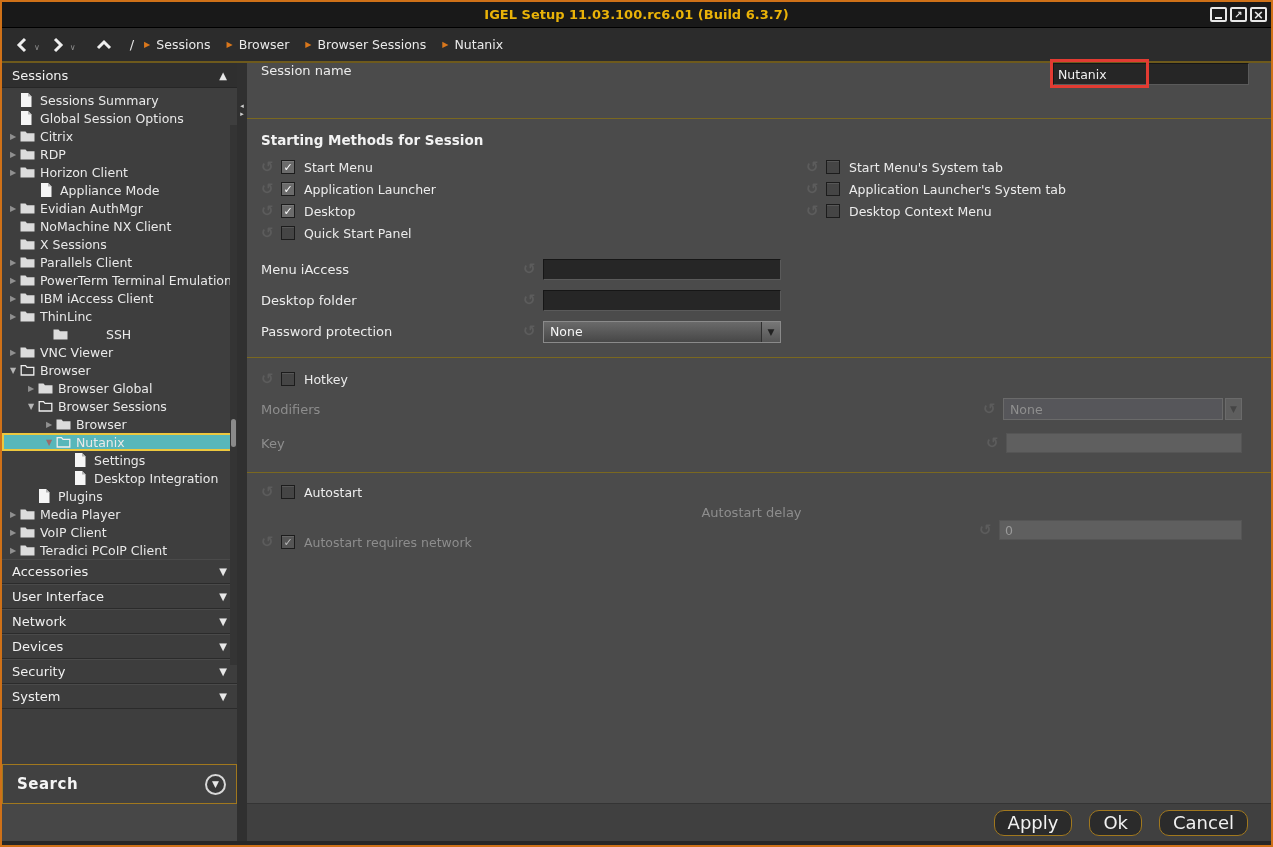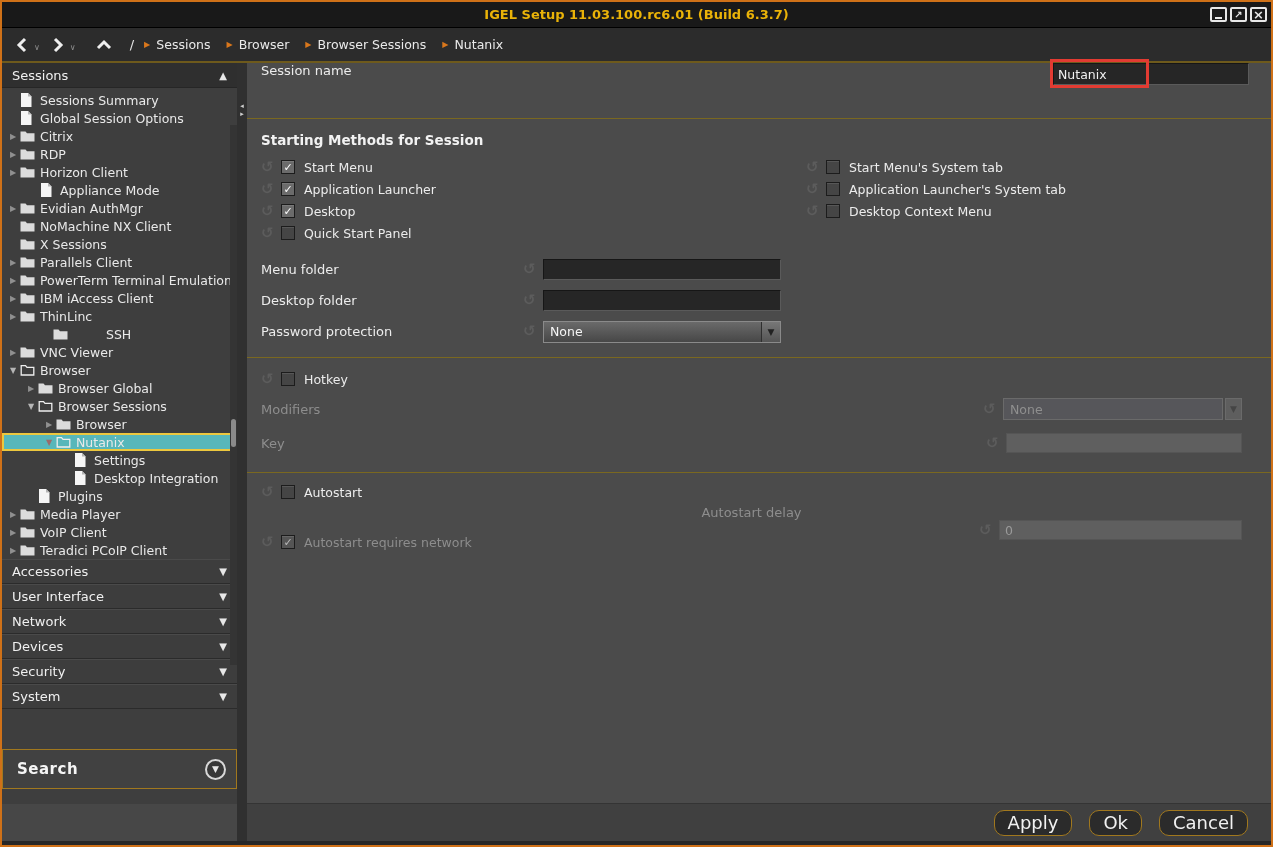--- a/index.html
+++ b/index.html
@@ -34,21 +34,21 @@
   .tree { flex:none; padding-top:3px; }
   .trow { height:18px; display:flex; align-items:center; color:#e9e9e9; font-size:12.5px; white-space:nowrap; }
   .trow.sel { background:#57b7ba; outline:2px solid #ecc73e; outline-offset:-2px; }
   .texp { width:14px; text-align:center; font-size:8px; color:#909090; flex:none; }
   .texp.exp { color:#b5b5b5; }
   .texp.exp-sel { color:#9a6b6b; }
   .ticon { width:18px; display:flex; align-items:center; flex:none; }
   .tlabel { margin-left:2px; }
   .acc { height:25px; background:#3d3d3d; border-top:1px solid #4a4a4a; border-bottom:1px solid #2b2b2b; display:flex; align-items:center; padding:0 10px; color:#f0f0f0; font-size:13px; flex:none; }
   .acc .acaret { margin-left:auto; color:#e8e8e8; font-size:10px; }
-  .searchbox { margin-top:auto; margin-bottom:15px; height:40px; border:1px solid #a1781e; background:#414141; display:flex; align-items:center; padding:0 10px 0 14px; flex:none; }
+  .searchbox { margin-top:auto; margin-bottom:0; height:40px; border:1px solid #a1781e; background:#414141; display:flex; align-items:center; padding:0 10px 0 14px; flex:none; }
   .searchbox .slabel { color:#f5f5f5; font-size:15px; font-weight:bold; letter-spacing:0.5px; }
   .searchbox .scircle { margin-left:auto; width:21px; height:21px; border:2px solid #d8d8d8; border-radius:50%; display:flex; align-items:center; justify-content:center; color:#e8e8e8; font-size:9px; background:#383838; }
   .vscroll-track { position:absolute; right:0; top:62px; width:7px; height:540px; background:#343434; }
   .vscroll-thumb { position:absolute; right:1px; top:356px; width:5px; height:28px; background:#8a8a8a; border-radius:3px; }
 
   
   .splitter { width:10px; background:#303030; flex:none; display:flex; flex-direction:column; align-items:center; padding-top:40px; gap:1px; }
   .splitter span { color:#cfcfcf; font-size:7px; line-height:7px; }
 
   
@@ -501,21 +501,21 @@
                 <span class="reset">↺</span>
                 <span class="cbox"></span>
                 <span class="cblabel">Desktop Context Menu</span>
               </div>
             </div>
         </div>
       </div>
 
       <div class="fieldblock">
         <div class="frow">
-          <span class="flabel">Menu folder</span>
+          <span class="flabel">Menu iAccess</span>
           <span class="reset">↺</span>
           <input class="tinput finput" value="" style="">
         </div>
         <div class="frow">
           <span class="flabel">Desktop folder</span>
           <span class="reset">↺</span>
           <input class="tinput finput" value="" style="">
         </div>
         <div class="frow">
           <span class="flabel">Password protection</span>

